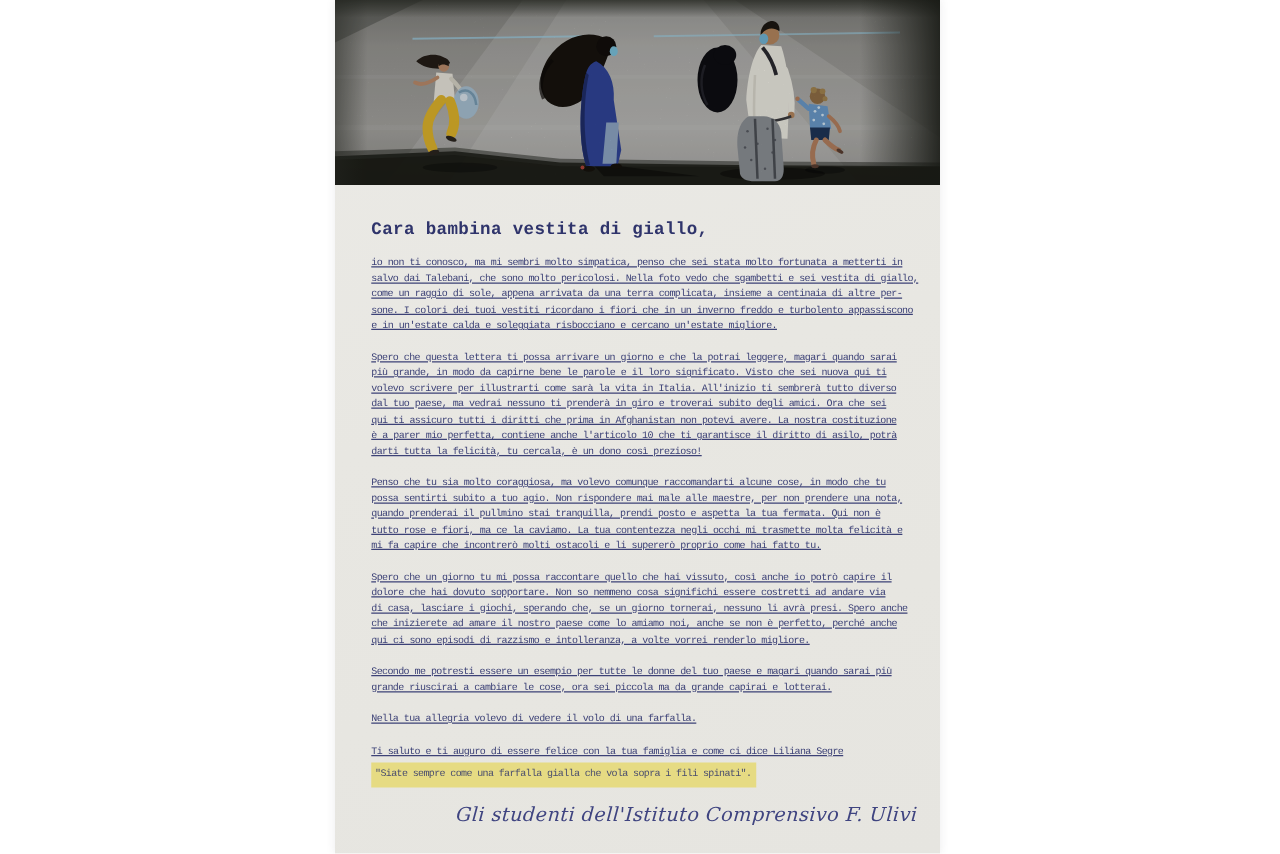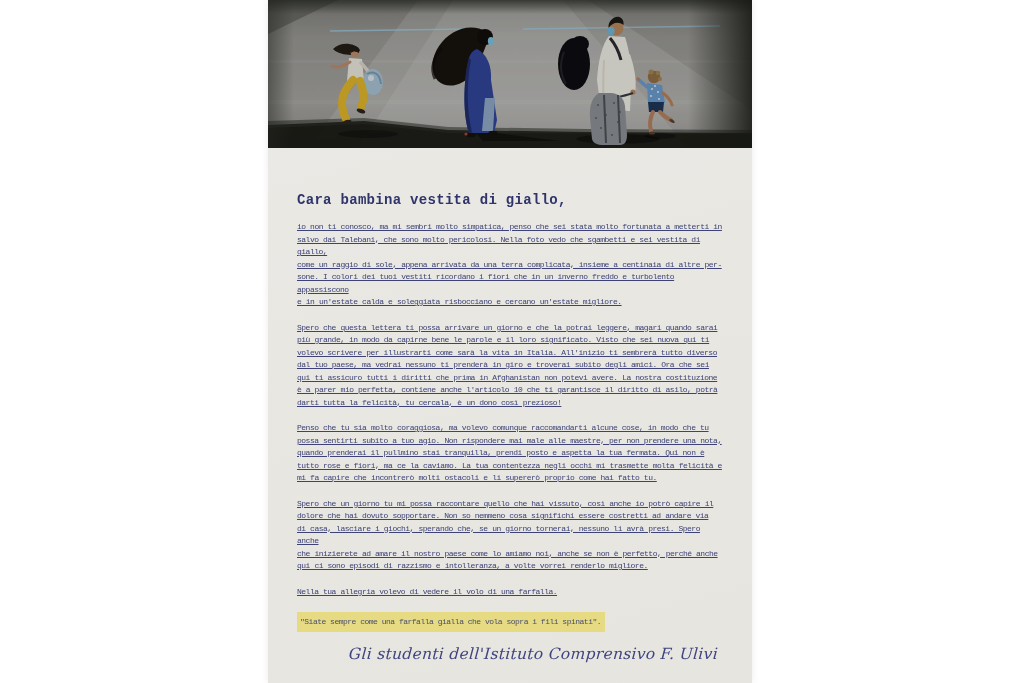--- a/index.html
+++ b/index.html
@@ -2,21 +2,21 @@
 <html><head>
 <meta charset="utf-8">
 <style>
   html,body{margin:0;padding:0;background:#ffffff;}
   .stage{position:relative;width:1024px;height:683px;background:#ffffff;overflow:hidden;
          font-family:"Liberation Sans", sans-serif;}
   .paper{position:absolute;left:268px;top:0;width:484px;height:683px;
          background:linear-gradient(165deg,#ebeae6 0%,#e8e7e2 45%,#e6e5e0 100%);
          box-shadow:0 0 7px rgba(60,60,70,0.10);}
   .photo{display:block;width:484px;height:148px;}
-  .letter{padding:28px 28px 0 29px;margin-top:16px;}
+  .letter{padding:28px 12px 0 29px;}
   .title{font-family:"Liberation Mono","DejaVu Sans Mono",monospace;
          font-size:14px;font-weight:bold;color:#2f346b;margin:0 0 13px 0;letter-spacing:0.3px;}
   .para{font-family:"Liberation Mono","DejaVu Sans Mono",monospace;
         font-size:8px;letter-spacing:-0.5px;word-spacing:0.2px;line-height:12.5px;
         color:#3d4277;white-space:pre-line;margin:0 0 13px 0;text-decoration:underline;}
   .closing{margin-bottom:1px;}
   .quote-row{margin:0 0 13px 0;line-height:16px;}
   .highlight{font-family:"Liberation Mono","DejaVu Sans Mono",monospace;
              font-size:8px;letter-spacing:-0.5px;color:#4a4e6e;
              background:#e6db83;padding:2px 4px 2px 3px;display:inline-block;}
@@ -181,21 +181,24 @@
       <p class="para">Penso che tu sia molto coraggiosa, ma volevo comunque raccomandarti alcune cose, in modo che tu
 possa sentirti subito a tuo agio. Non rispondere mai male alle maestre, per non prendere una nota,
 quando prenderai il pullmino stai tranquilla, prendi posto e aspetta la tua fermata. Qui non è
 tutto rose e fiori, ma ce la caviamo. La tua contentezza negli occhi mi trasmette molta felicità e
 mi fa capire che incontrerò molti ostacoli e li supererò proprio come hai fatto tu.</p>
       <p class="para">Spero che un giorno tu mi possa raccontare quello che hai vissuto, così anche io potrò capire il
 dolore che hai dovuto sopportare. Non so nemmeno cosa significhi essere costretti ad andare via
 di casa, lasciare i giochi, sperando che, se un giorno tornerai, nessuno li avrà presi. Spero anche
 che inizierete ad amare il nostro paese come lo amiamo noi, anche se non è perfetto, perché anche
 qui ci sono episodi di razzismo e intolleranza, a volte vorrei renderlo migliore.</p>
+      <p class="para">Secondo me potresti essere un esempio per tutte le donne del tuo paese e magari quando sarai più
+grande riuscirai a cambiare le cose, ora sei piccola ma da grande capirai e lotterai.</p>
       <p class="para">Nella tua allegria volevo di vedere il volo di una farfalla.</p>
+      <p class="para closing">Ti saluto e ti auguro di essere felice con la tua famiglia e come ci dice Liliana Segre</p>
       <div class="quote-row">
         <span class="highlight">"Siate sempre come una farfalla gialla che vola sopra i fili spinati".</span>
       </div>
       <div class="signature">Gli studenti dell'Istituto Comprensivo F. Ulivi</div>
     </div>
 
   </div>
 </div>
 
 </body></html>

